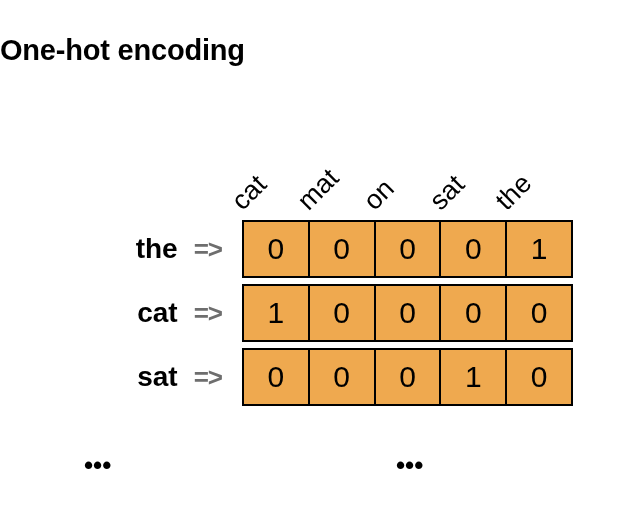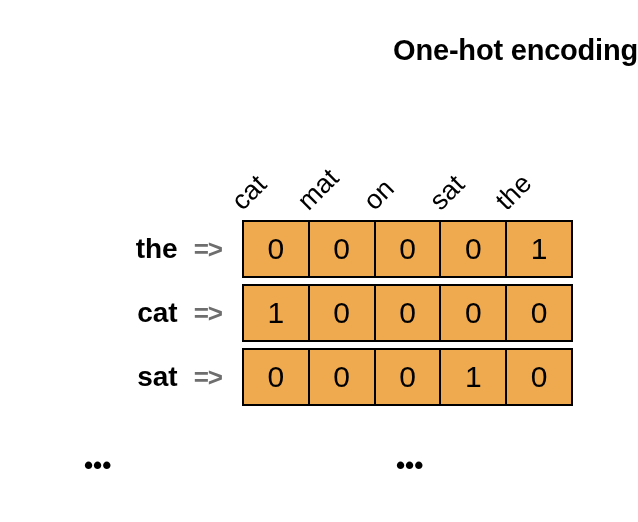--- a/index.html
+++ b/index.html
@@ -15,21 +15,21 @@
     font-family: "Liberation Sans", sans-serif;
     -webkit-font-smoothing: antialiased;
   }
 
   
   #title {
     position: absolute;
     left: 0;
     top: 34px;
     width: 638px;
-    text-align: right;
+    text-align: left;
     font-size: 29px;
     font-weight: bold;
     color: #000000;
     letter-spacing: -0.2px;
   }
 
   
   #col-headers {
     position: absolute;
     left: 242px;

